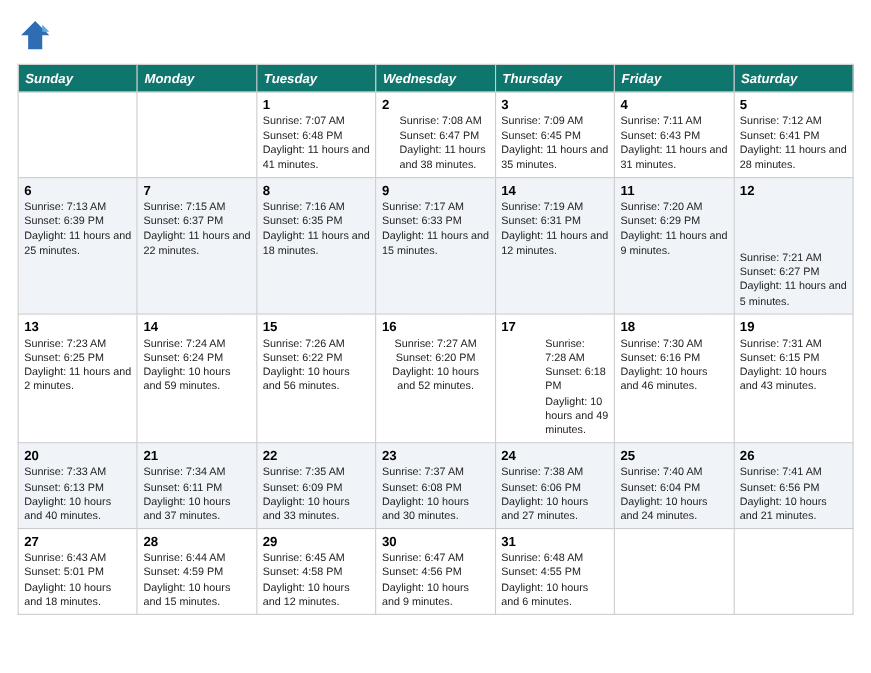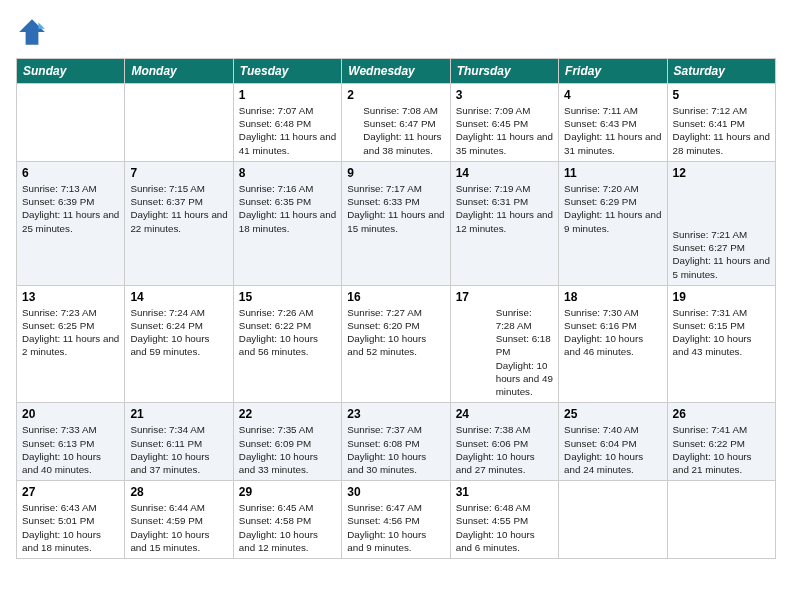--- a/index.html
+++ b/index.html
@@ -217,21 +217,21 @@
 Daylight: 10 hours and 59 minutes.</div>
         </td>
         <td>
           <span class="day-num">15</span>
           <div class="day-detail" style="white-space: pre-line;">Sunrise: 7:26 AM
 Sunset: 6:22 PM
 Daylight: 10 hours and 56 minutes.</div>
         </td>
         <td>
           <span class="day-num">16</span>
-          <div class="day-detail" style="white-space: pre-line;">Sunrise: 7:27 AM
+          <div class="day-detail" style="white-space: pre-line; text-align: center;">Sunrise: 7:27 AM
 Sunset: 6:20 PM
 Daylight: 10 hours and 52 minutes.</div>
         </td>
         <td>
           <span class="day-num">17</span>
           <div class="day-detail" style="white-space: pre-line; margin-left: 40px;">Sunrise: 7:28 AM
 Sunset: 6:18 PM
 Daylight: 10 hours and 49 minutes.</div>
         </td>
         <td>
@@ -280,21 +280,21 @@
         </td>
         <td>
           <span class="day-num">25</span>
           <div class="day-detail" style="white-space: pre-line;">Sunrise: 7:40 AM
 Sunset: 6:04 PM
 Daylight: 10 hours and 24 minutes.</div>
         </td>
         <td>
           <span class="day-num">26</span>
           <div class="day-detail" style="white-space: pre-line;">Sunrise: 7:41 AM
-Sunset: 6:22 PM
+Sunset: 6:56 PM
 Daylight: 10 hours and 21 minutes.</div>
         </td>
       </tr>
       <tr class="row-5">
         <td>
           <span class="day-num">27</span>
           <div class="day-detail" style="white-space: pre-line;">Sunrise: 6:43 AM
 Sunset: 5:01 PM
 Daylight: 10 hours and 18 minutes.</div>
         </td>

